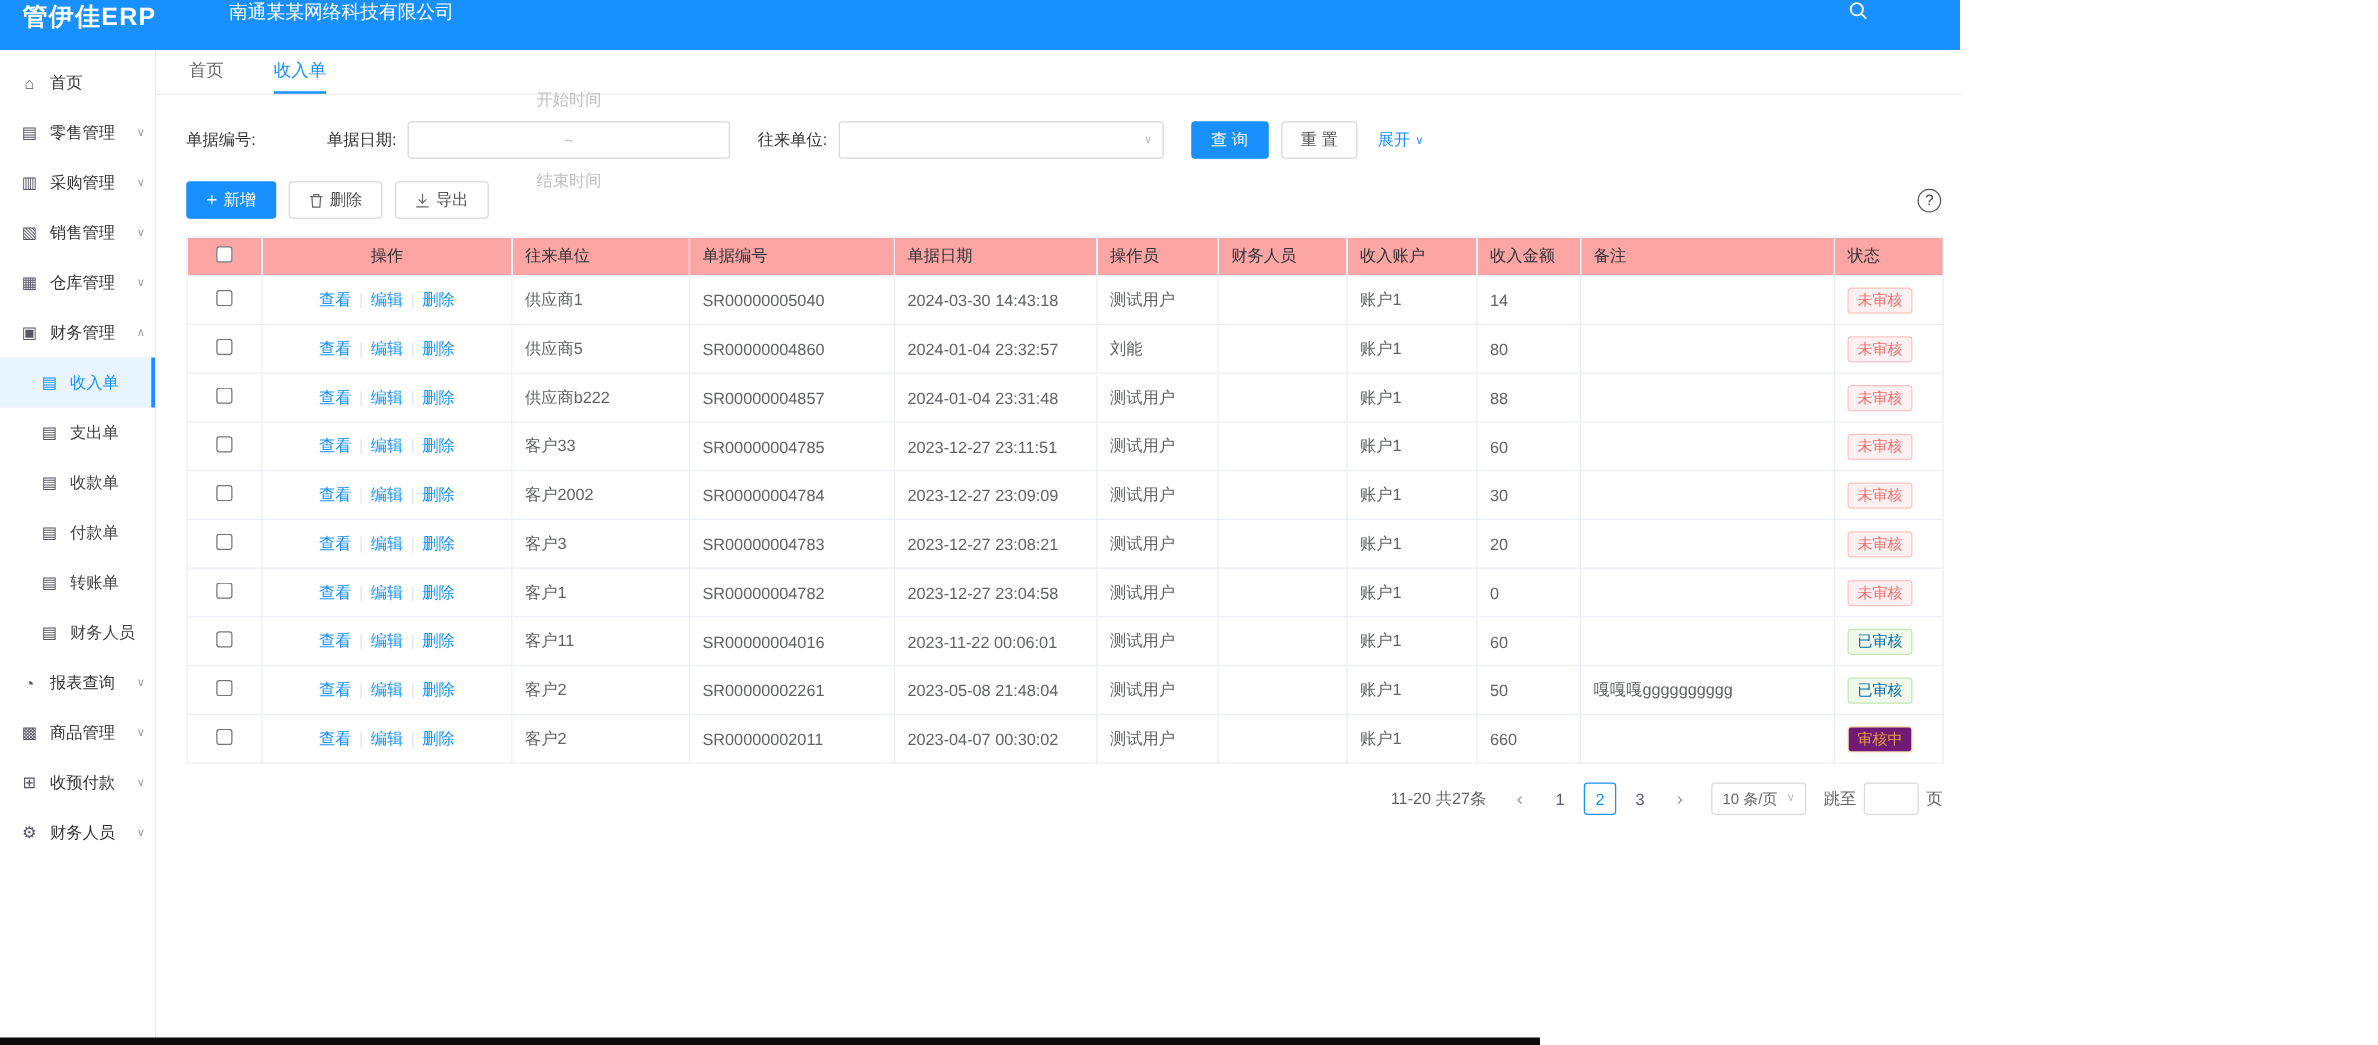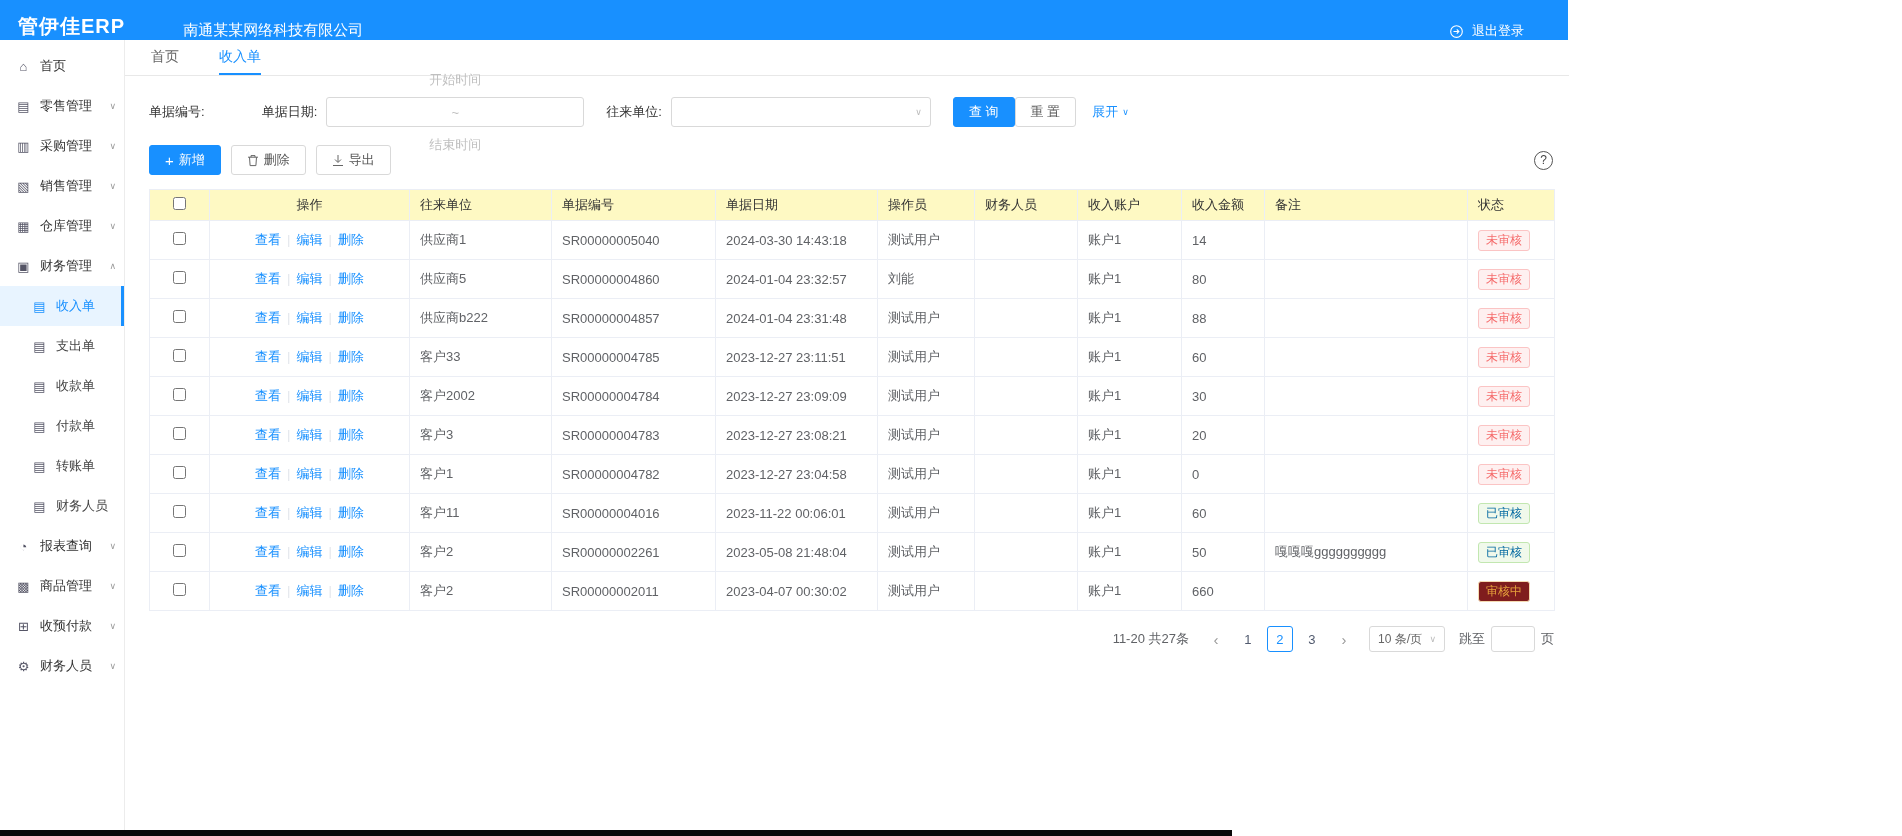--- a/index.html
+++ b/index.html
@@ -1,21 +1,21 @@
 <!DOCTYPE html>
 <html><head>
 <meta charset="utf-8">
 <style>
   * { box-sizing: border-box; margin: 0; padding: 0; }
   html,body { width:1902px; height:836px; background:#fff; overflow:hidden;
     font-family:"Liberation Sans","DejaVu Sans",sans-serif; }
   .app { position:relative; width:1568px; height:830px; background:#fff; }
 
   
-  .hdr { height:40px; background:#1890ff; display:flex; align-items:flex-end; padding:0 18px; color:#fff; }
+  .hdr { height:40px; background:#1890ff; display:flex; align-items:flex-start; padding:0 18px; color:#fff; }
   .hdr-logo { font-size:20px; font-weight:bold; letter-spacing:1px; }
   .hdr-company { font-size:15px; margin-left:58px; }
   .hdr-right { margin-left:auto; display:flex; align-items:center; gap:24px;flex-direction:column; }
   .hdr-ic { width:17px; height:17px; display:flex; align-items:center; cursor:pointer; }
   .hdr-user, .hdr-logout { display:flex; align-items:center; gap:6px; font-size:13px; cursor:pointer; }
 
   
   .body-row { display:flex; height:790px; }
   .sidebar { width:125px; border-right:1px solid #ececec; padding-top:6px; flex:none; }
   .side-item { height:40px; display:flex; align-items:center; padding:0 8px 0 15px; font-size:13px; color:#333; cursor:pointer; }
@@ -49,29 +49,29 @@
   .expand-link .s-arrow { color:#1890ff; margin:0; }
 
   
   .toolbar-row { margin-top:18px; display:flex; align-items:center; gap:10px; }
   .plus { font-size:15px; line-height:1; }
   .help { margin-left:auto; width:19px; height:19px; border:1.5px solid #555; border-radius:50%; display:flex; align-items:center; justify-content:center; font-size:12px; color:#444; cursor:pointer; margin-right:2px; }
 
   
   table.grid { margin-top:14px; border-collapse:collapse; width:1405px; font-size:13px; color:#515a6e; table-layout:fixed; }
   .grid th, .grid td { border:1px solid #ebeef5; padding:0 10px; text-align:left; overflow:hidden; white-space:nowrap; }
-  .grid th { height:31px; background:#fef9c3; color:#333; font-weight:400; }
+  .grid th { height:31px; background:#fca5a5; color:#333; font-weight:400; }
   .grid td { height:39px; color:#606266; }
   .grid .ctr { text-align:center; }
   .op-link { color:#1890ff; text-decoration:none; cursor:pointer; }
   .op-sep { color:#e3e6ec; margin:0 6px; }
   .badge { display:inline-block; padding:0 7px; height:21px; line-height:19px; font-size:12px; border-radius:3px; border:1px solid transparent; }
   .badge[data-status="danger"]  { color:#f56c6c; border-color:#fbc4c4; background:#fef0f0; }
   .badge[data-status="success"] { color:#0369a1; border-color:#c2e7b0; background:#f0f9eb; }
-  .badge[data-status="warning"] { color:#e6a23c; border-color:#f5dab1; background:#7f1d1d; }
+  .badge[data-status="warning"] { color:#e6a23c; border-color:#f5dab1; background:#701a75; }
 
   
   .pagination { width:1405px; margin-top:15px; display:flex; justify-content:flex-end; align-items:center; gap:6px; font-size:13px; color:#606266; }
   .pg-total { margin-right:8px; }
   .pg-btn { width:26px; height:26px; display:flex; align-items:center; justify-content:center; font-size:15px; color:#999; cursor:pointer; }
   .pg-num { min-width:26px; height:26px; display:flex; align-items:center; justify-content:center; border-radius:3px; cursor:pointer; color:#515a6e; border:1px solid transparent; }
   .pg-num.active { border-color:#1890ff; color:#1890ff; }
   .pg-select { position:relative; height:26px; border:1px solid #d9d9d9; border-radius:3px; padding:0 22px 0 8px; display:flex; align-items:center; font-size:12px; color:#666; cursor:pointer; margin-left:6px; }
   .jump-label { margin-left:8px; }
   .jump-input { width:44px; height:26px; border:1px solid #d9d9d9; border-radius:3px; outline:none; padding:0 6px; font-size:13px; }
@@ -226,21 +226,21 @@
           <div class="date-range">
             <span>开始时间</span>
             <span>~</span>
             <span>结束时间</span>
           </div>
           <span class="f-label gap-md">往来单位:</span>
           <div class="select">
             <span class="sel-arrow">∨</span>
           </div>
           <button class="btn primary gap-md">查 询</button>
-          <button class="btn" style="">重 置</button>
+          <button class="btn" style="margin-left:10px">重 置</button>
           <a class="expand-link">
             <span>展开</span>
             <span class="s-arrow">∨</span>
           </a>
         </div>
 
         <div class="toolbar-row">
           <button class="btn primary">
             <span class="plus">+</span>
             <span>新增</span>

